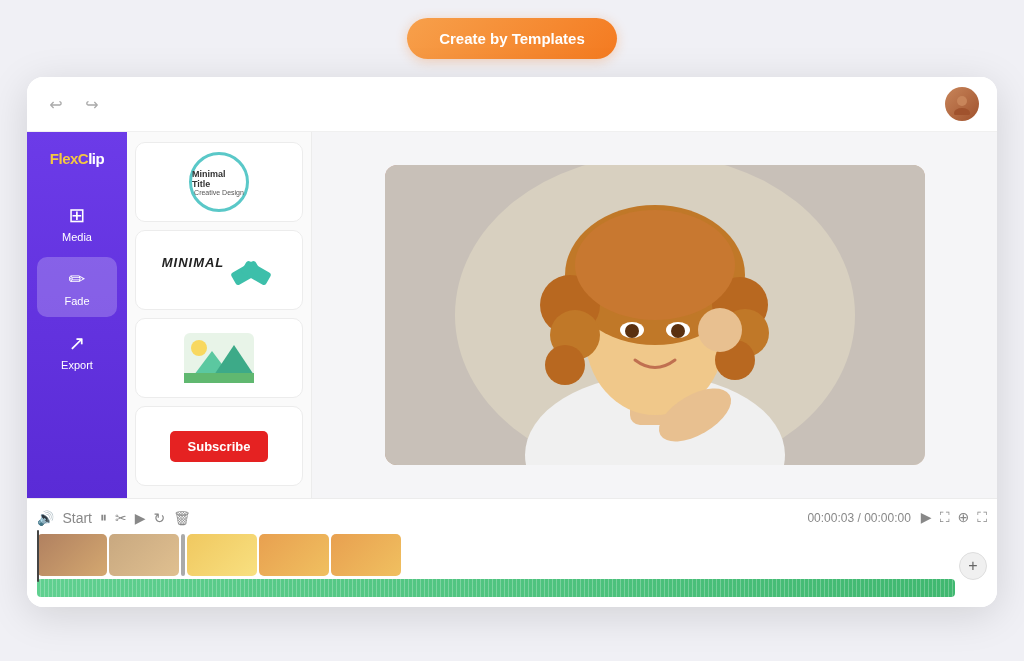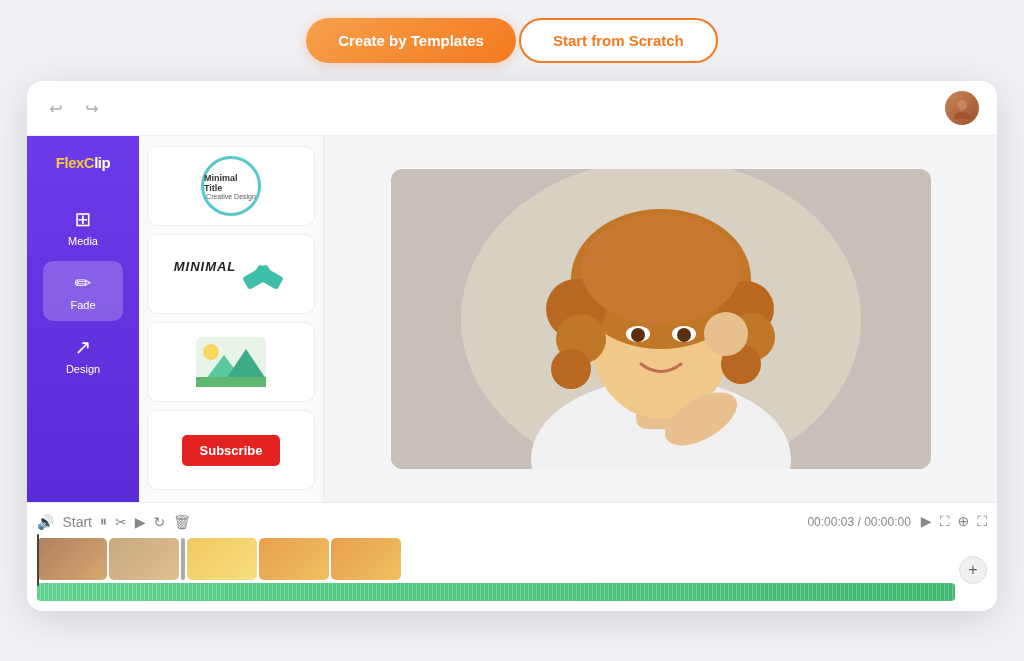--- a/index.html
+++ b/index.html
@@ -78,21 +78,21 @@
 
     
     .content-area {
       display: flex;
       flex: 1;
     }
 
     
     .sidebar {
       background: linear-gradient(180deg, #6c3be8 0%, #5a2bd6 100%);
-      width: 112px;
+      width: 100px;
       display: flex;
       flex-direction: column;
       align-items: center;
       padding-top: 18px;
       gap: 4px;
     }
     .sidebar-logo {
       color: white;
       font-size: 15px;
       font-weight: 800;
@@ -297,21 +297,20 @@
         rgba(255,255,255,0.25) 3px,
         rgba(255,255,255,0.25) 4px
       );
     }
   </style>
 </head>
 <body>
 
 <div class="top-buttons">
   <button class="btn-templates">Create by Templates</button>
-  <button class="btn-scratch">Start from Scratch</button>
 </div>
 
 <div class="app-window">
 
   <div class="toolbar">
     <div class="toolbar-left">
       <div class="toolbar-icon">↩</div>
       <div class="toolbar-icon">↪</div>
     </div>
     <div class="avatar">
@@ -331,21 +330,21 @@
       <div class="sidebar-item">
         <div class="sidebar-item-icon">⊞</div>
         <span class="sidebar-item-label">Media</span>
       </div>
       <div class="sidebar-item active">
         <div class="sidebar-item-icon">✏</div>
         <span class="sidebar-item-label">Fade</span>
       </div>
       <div class="sidebar-item">
         <div class="sidebar-item-icon">↗</div>
-        <span class="sidebar-item-label">Design</span>
+        <span class="sidebar-item-label">Export</span>
       </div>
     </div>
 
     <div class="elements-panel">
 
       <div class="element-card">
         <div class="card1-inner">
           <div class="card1-circle">
             <span class="card1-text1">Minimal Title</span>
             <span class="card1-text2">Creative Design</span>

